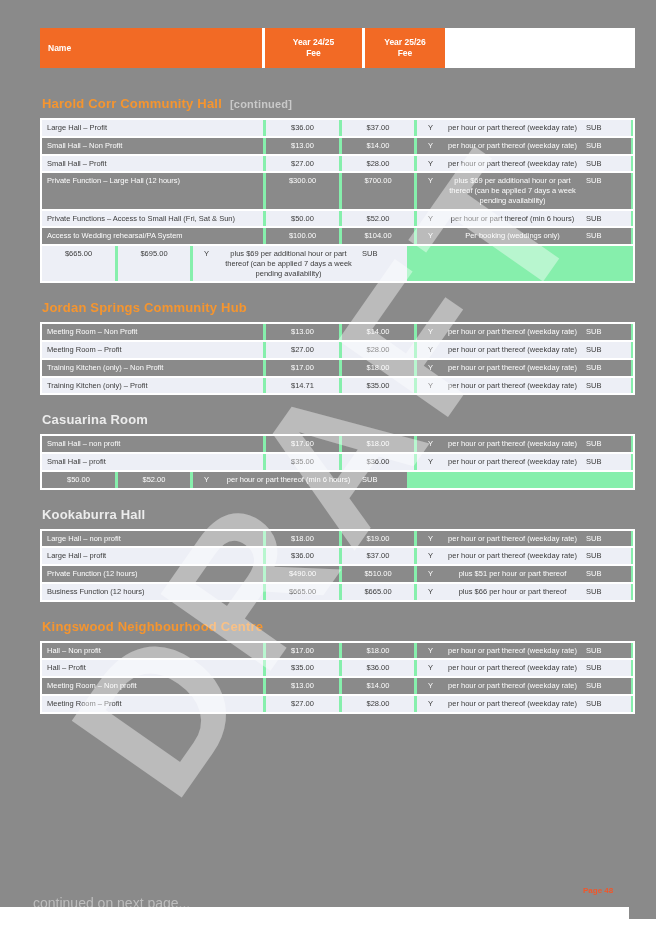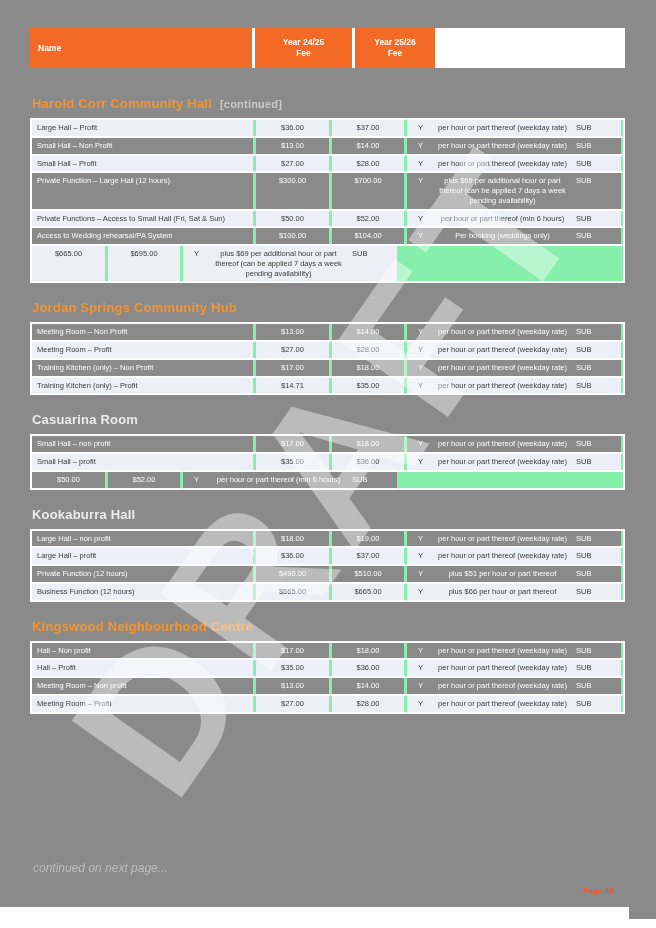--- a/index.html
+++ b/index.html
@@ -3,21 +3,21 @@
 <meta charset="utf-8">
 <style>
   html,body{margin:0;padding:0;}
   .page{
     position:relative;
     width:656px;height:928px;
     background:#8A8A8A;
     font-family:"Liberation Sans",sans-serif;
     overflow:hidden;
   }
-  .table-area{position:absolute;left:30px;top:28px;width:595px;}
+  .table-area{position:absolute;left:40px;top:28px;width:595px;}
   
   .thead{display:flex;gap:3px;background:#fff;}
   .th{
     background:#F26A25;color:#fff;font-weight:bold;font-size:8.5px;line-height:1.25;
     display:flex;align-items:center;min-height:40px;box-sizing:border-box;
     white-space:pre-line;
   }
   .th.name{width:222px;padding-left:8px;}
   .th.fee{width:97px;justify-content:center;text-align:center;}
   .th.fee2{width:80px;justify-content:center;text-align:center;}
@@ -52,21 +52,21 @@
   
   .watermark{
     position:absolute;left:-72px;top:360px;width:800px;height:220px;
     display:flex;align-items:center;justify-content:center;
     transform:rotate(-55deg);
     font-size:195px;font-weight:bold;letter-spacing:14px;
     color:rgba(255,255,255,0.42);
     pointer-events:none;z-index:6;user-select:none;
   }
   
-  .footer-note{position:absolute;left:33px;top:861px;font-size:12px;font-style:italic;color:#BDBDBD;}
+  .footer-note{position:absolute;left:33px;top:895px;font-size:14px;color:#BDBDBD;}
   .page-label{position:absolute;left:583px;top:886px;font-size:8px;font-weight:bold;color:#F1572A;}
   .bottom-strip{position:absolute;left:0;top:907px;width:656px;height:21px;background:#fff;}
   .corner-tab{position:absolute;left:629px;top:907px;width:27px;height:12px;background:#8A8A8A;}
 </style>
 </head>
 <body>
 
 <div class="page">
 
   <div class="table-area">

